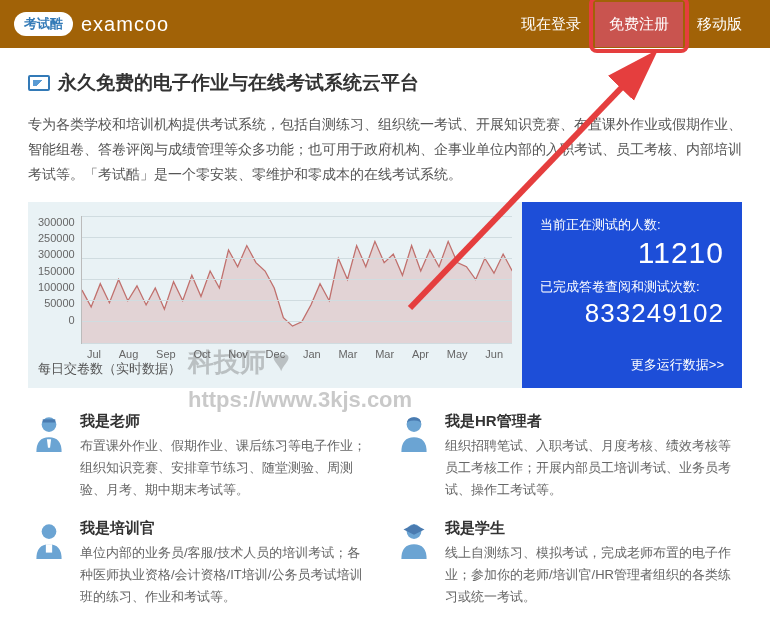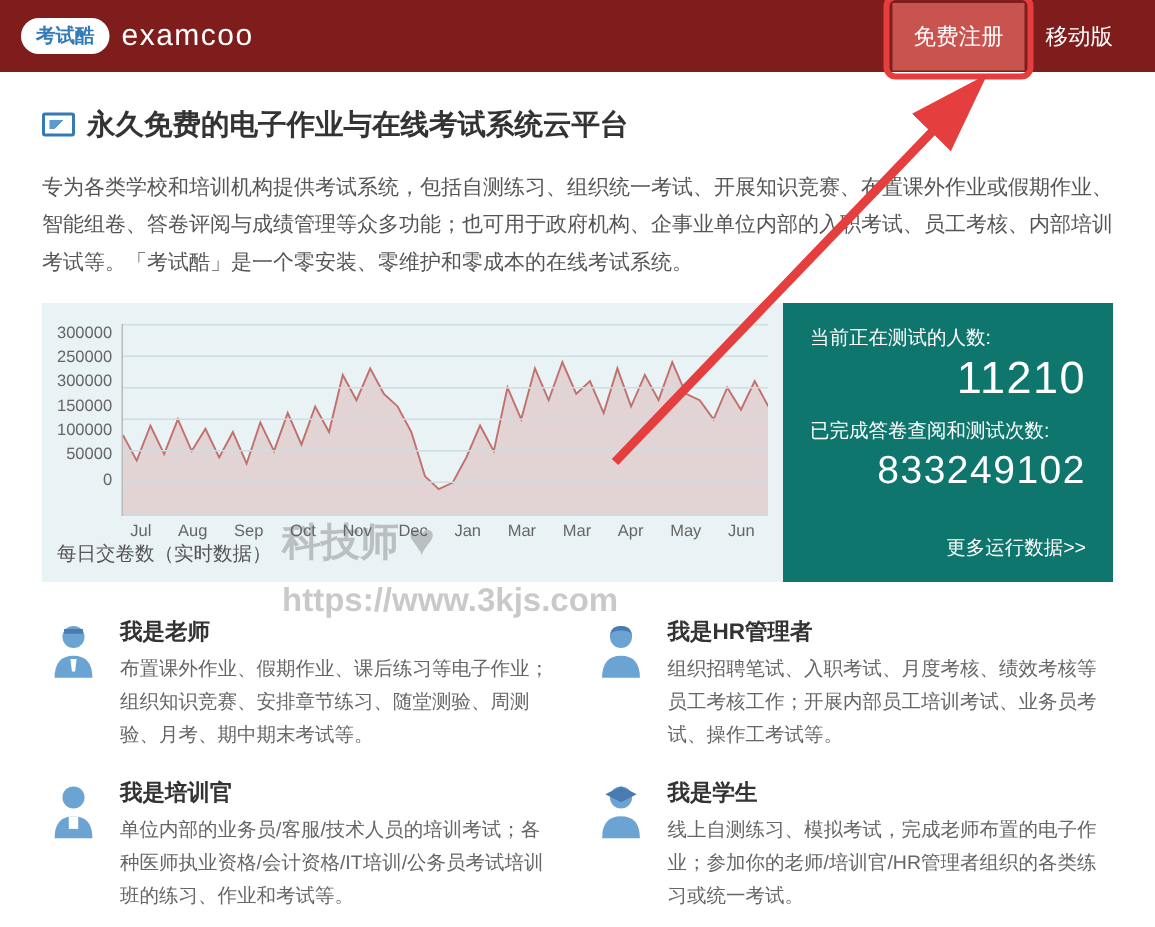--- a/index.html
+++ b/index.html
@@ -1,38 +1,38 @@
 <!DOCTYPE html>
 <html><head>
 <meta charset="utf-8">
 <style>
 *{margin:0;padding:0;box-sizing:border-box;}
 body{font-family:"Microsoft YaHei","Helvetica Neue",Arial,sans-serif;width:770px;background:#fff;color:#333;}
-.header{background:#7f1d1d;height:48px;display:flex;align-items:center;padding:13px 14px;color:#fff;}
+.header{background:#a16207;height:48px;display:flex;align-items:center;padding:13px 14px;color:#fff;}
 .logo-badge{background:#fff;color:#337ab7;border-radius:14px;padding:3px 10px;font-size:13px;font-weight:bold;margin-right:8px;}
 .brand{font-size:20px;letter-spacing:1px;}
 .nav{margin-left:auto;display:flex;}
 .nav-item{padding:13px 14px;font-size:15px;color:#fff;cursor:pointer;}
 .nav-register{background:#c9544f;position:relative;}
 .nav-highlight{position:absolute;border:4px solid #e53e3e;border-radius:8px;top:-6px;left:-6px;right:-6px;bottom:-6px;pointer-events:none;}
 .content{padding:22px 28px;}
 .title-row{display:flex;align-items:center;margin-bottom:16px;}
 .title-icon{width:22px;height:16px;border:2px solid #337ab7;border-radius:2px;margin-right:8px;position:relative;}
 .title-icon::after{content:"";position:absolute;left:3px;top:3px;right:3px;bottom:3px;background:linear-gradient(135deg,#5a9bd4 50%,transparent 50%);}
 .title{font-size:19px;font-weight:bold;color:#333;}
 .intro{font-size:14px;line-height:1.8;color:#555;margin-bottom:14px;}
 .dash{display:flex;gap:0;margin-bottom:24px;}
 .chart-box{background:#e9f2f5;padding:14px 10px 10px 10px;flex:1;}
 .chart-area{display:flex;height:128px;}
 .yaxis{display:flex;flex-direction:column;justify-content:space-between;font-size:11px;color:#666;text-align:right;padding-right:6px;padding-bottom:18px;}
 .plot{flex:1;position:relative;border-left:1px solid #bbb;border-bottom:1px solid #bbb;}
 .grid-line{position:absolute;left:0;right:0;border-top:1px solid #d0dce0;}
 .xaxis{display:flex;justify-content:space-around;font-size:11px;color:#666;margin-top:4px;margin-left:40px;}
 .chart-caption{text-align:left;font-size:13px;color:#555;margin-top:0;}
-.stats-box{background:#0f766e;color:#fff;width:220px;padding:14px 18px;display:flex;flex-direction:column;}
+.stats-box{background:#1d4ed8;color:#fff;width:220px;padding:14px 18px;display:flex;flex-direction:column;}
 .stat-label{font-size:13px;margin-bottom:2px;}
 .stat-value{font-size:30px;font-weight:300;text-align:right;margin-bottom:8px;letter-spacing:1px;}
 .stat-value.big{font-size:26px;}
 .more-link{font-size:13px;text-align:right;margin-top:auto;cursor:pointer;}
 .roles{display:flex;flex-wrap:wrap;gap:0 20px;}
 .role{width:345px;display:flex;margin-bottom:18px;}
 .role-icon{width:42px;height:42px;flex-shrink:0;margin-right:10px;}
 .role-text{flex:1;}
 .role-title{font-size:15px;font-weight:bold;color:#333;margin-bottom:4px;}
 .role-desc{font-size:13px;line-height:1.7;color:#666;}
@@ -42,20 +42,21 @@
 svg.role-svg circle.head{fill:#6ba4d3;}
 svg.role-svg path.body{fill:#6ba4d3;}
 </style>
 </head>
 <body>
 
 <div class="header">
   <span class="logo-badge">考试酷</span>
   <span class="brand">examcoo</span>
   <div class="nav">
+    <div class="nav-item">现在登录</div>
     <div class="nav-item nav-register">
       <span>免费注册</span>
       <span class="nav-highlight"></span>
     </div>
     <div class="nav-item">移动版</div>
   </div>
 </div>
 
 <div class="content" style="position:relative;">
   <div class="title-row">

